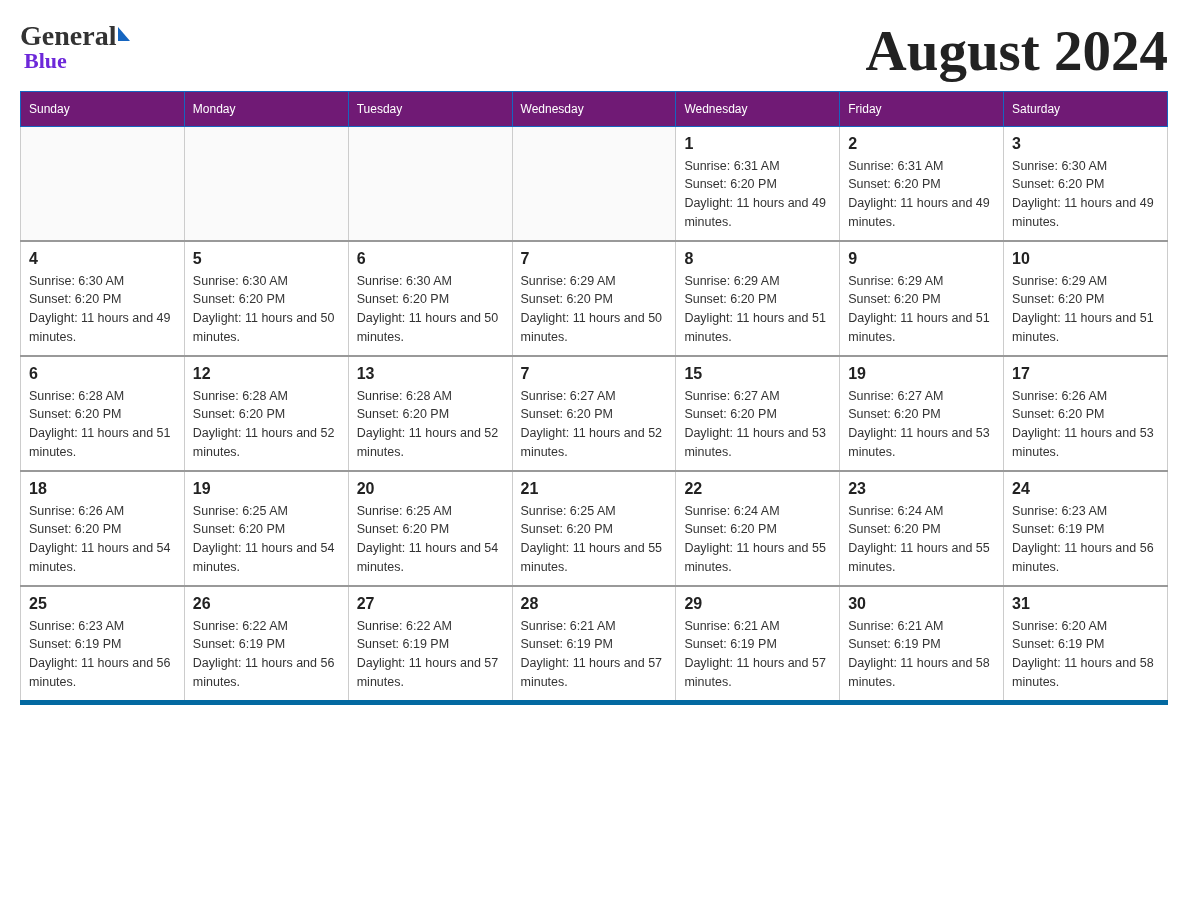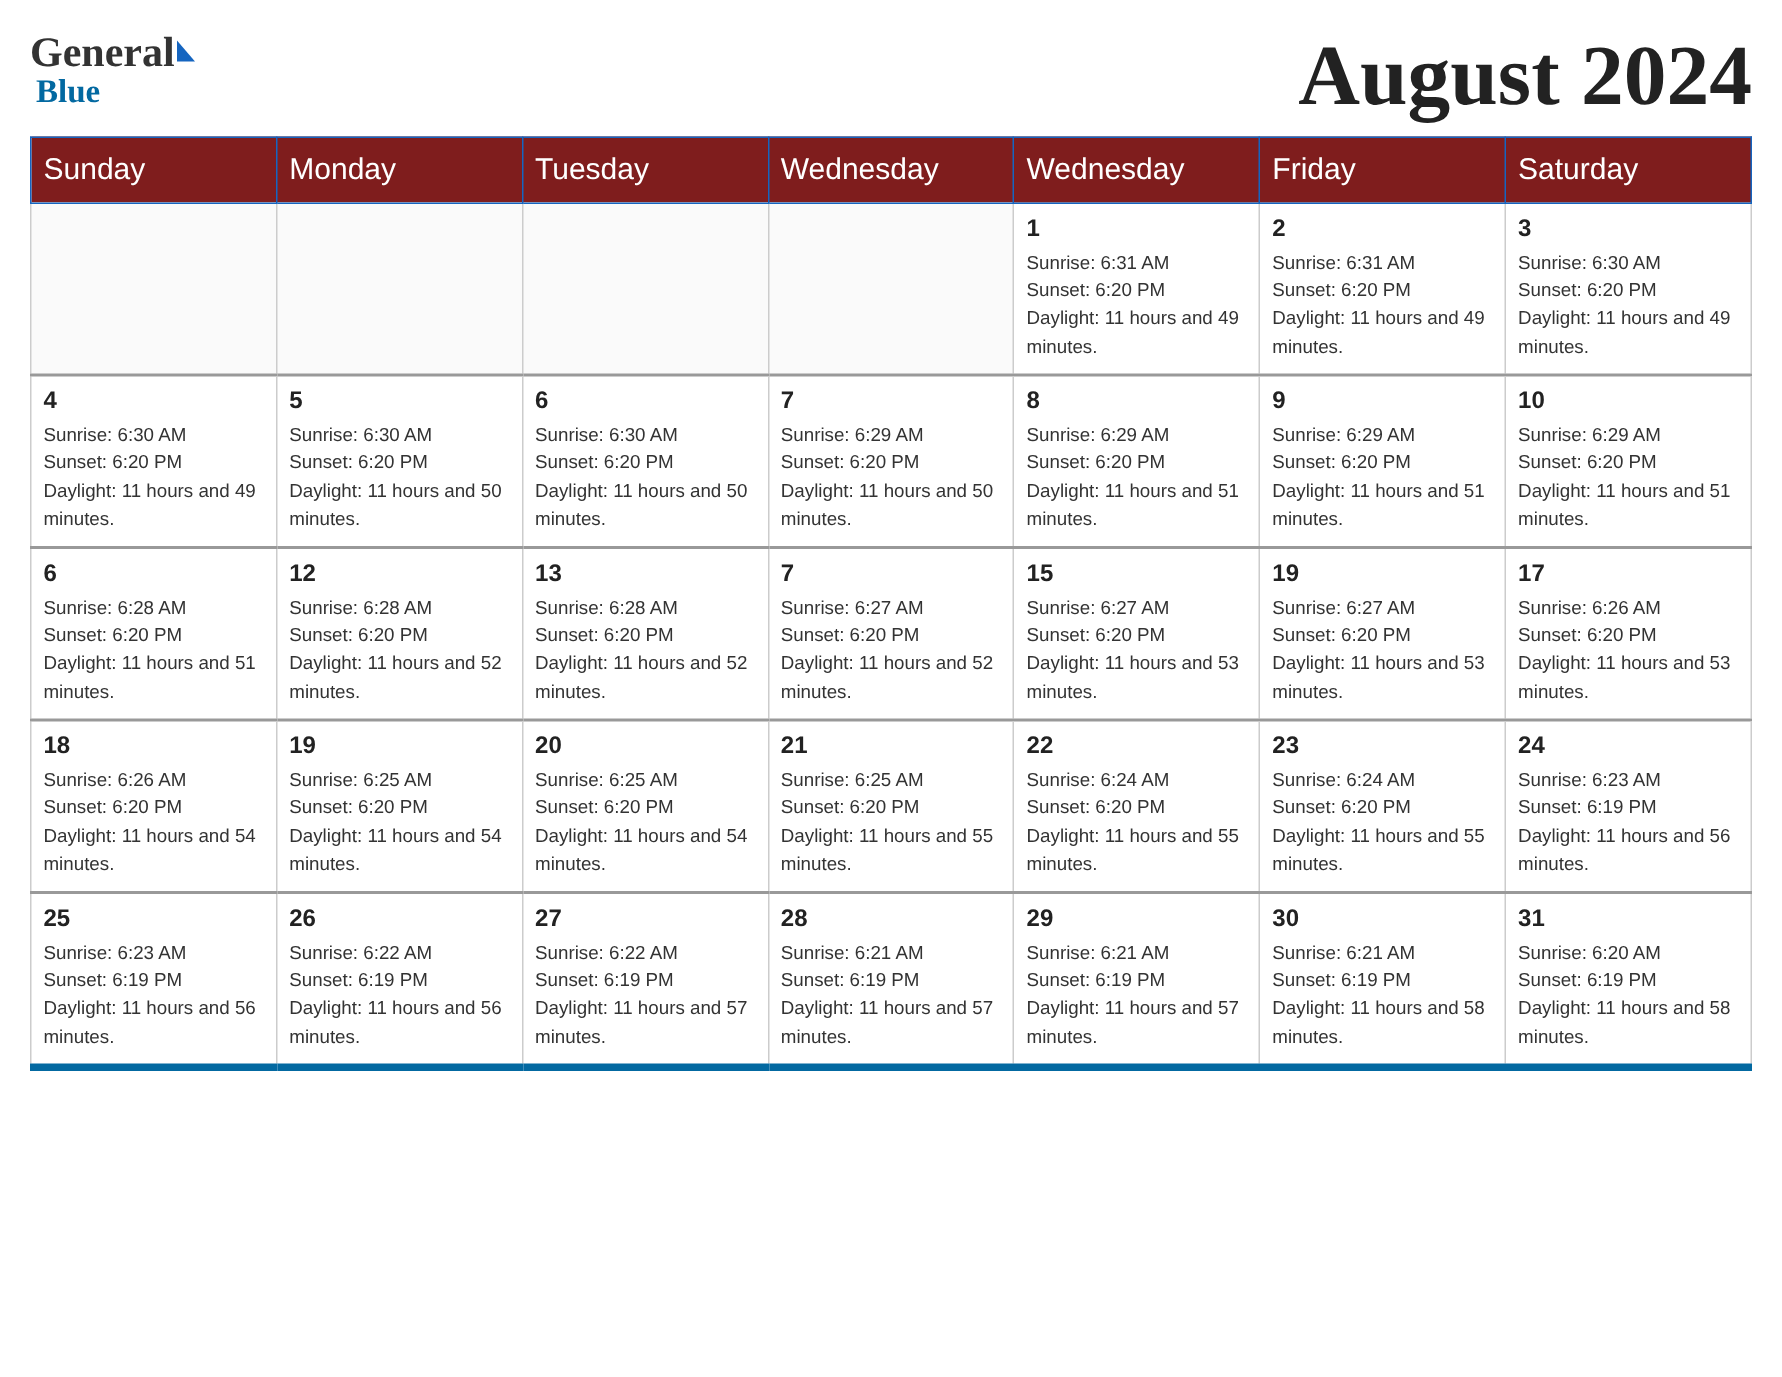--- a/index.html
+++ b/index.html
@@ -34,21 +34,21 @@
       height: 0;
       border-left: 12px solid #1565c0;
       border-right: 0px solid transparent;
       border-top: 14px solid transparent;
       border-bottom: 0px solid transparent;
       display: inline-block;
       margin-left: 2px;
       margin-top: -4px;
     }
     .logo-sub {
-      color: #0369a1;
+      color: #6d28d9;
       font-size: 22px;
       font-weight: bold;
       margin-left: 4px;
       margin-top: -4px;
     }
     .title-area {
       text-align: right;
     }
     .month-title {
       font-size: 57px;
@@ -60,24 +60,24 @@
       font-size: 22px;
       color: #444;
       margin-top: 4px;
     }
     table {
       width: 100%;
       border-collapse: collapse;
       table-layout: fixed;
     }
     thead th {
-      background-color: #7f1d1d;
+      background-color: #701a75;
       color: #fff;
       padding: 10px 8px;
-      font-size: 20px;
+      font-size: 12px;
       font-weight: normal;
       text-align: left;
       border: 1px solid #1565c0;
     }
     tbody td {
       vertical-align: top;
       padding: 8px;
       border: 1px solid #ccc;
       font-size: 13px;
       color: #222;

